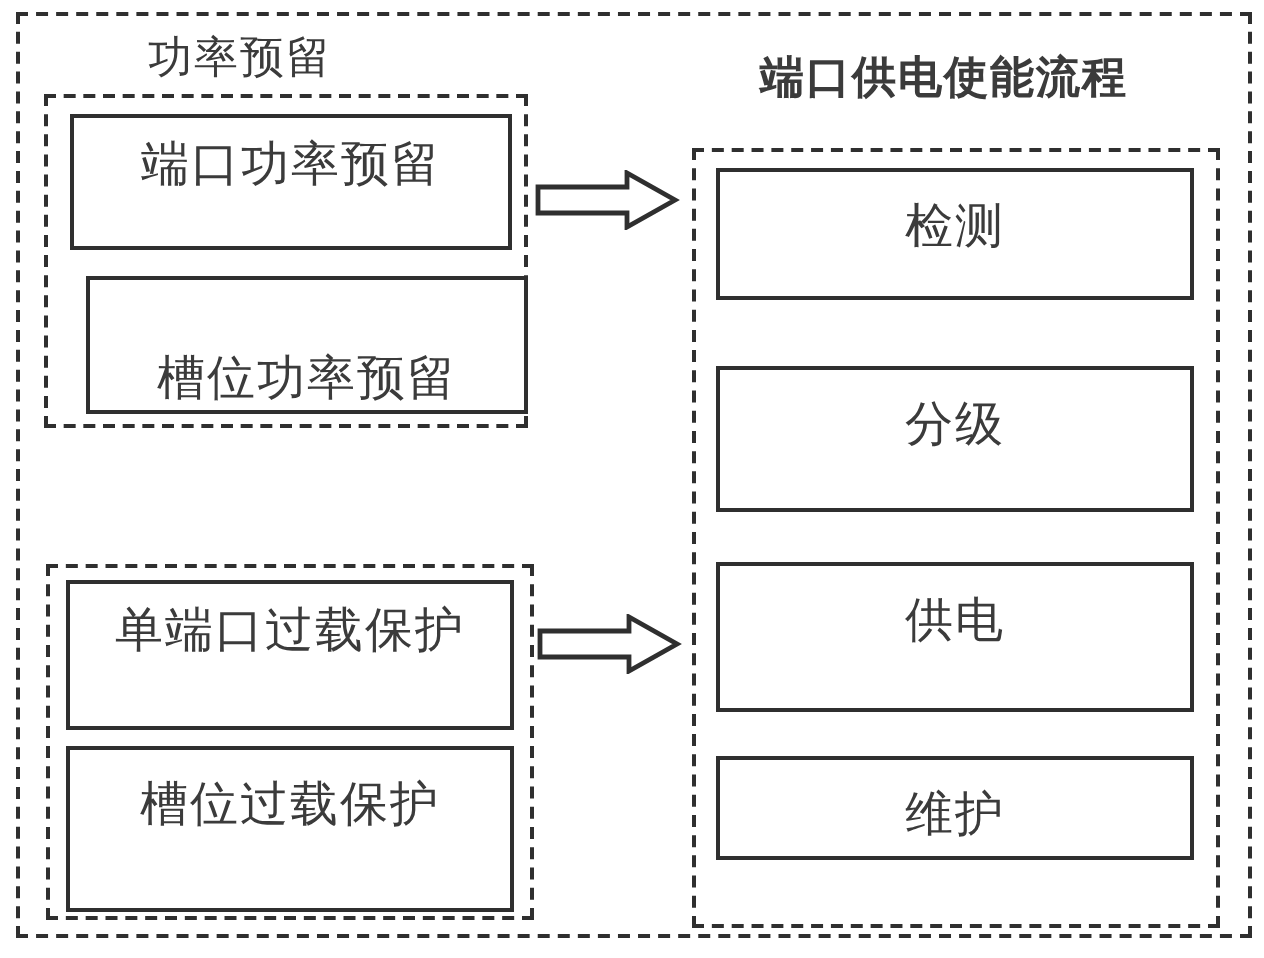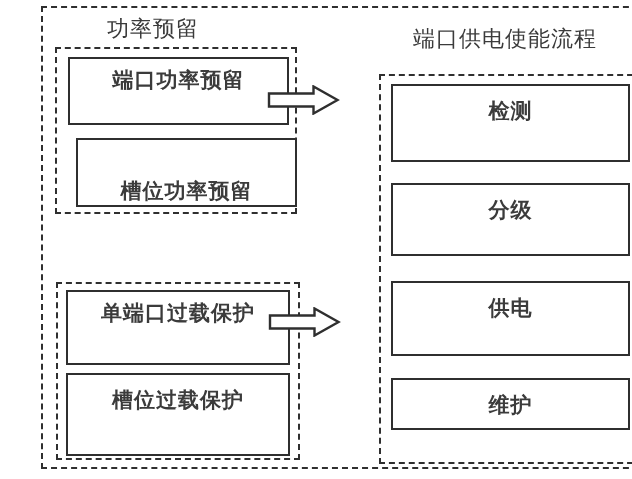--- a/index.html
+++ b/index.html
@@ -11,21 +11,21 @@
   html, body { background: #fff; }
   body { font-family: "Liberation Serif", "DejaVu Serif", serif; }
 
   .canvas {
     position: relative;
     width: 632px;
     height: 479px;
     background: var(--background);
     overflow: hidden;
   }
-  .abs { position: absolute; margin-left: 33px; }
+  .abs { position: absolute; }
 
   .outer-border {
     left: 8px; top: 6px; width: 618px; height: 463px;
     border: 2px dashed var(--line);
   }
 
   .group-title {
     color: var(--text);
     font-size: 22px;
     text-align: center;
@@ -41,24 +41,23 @@
   .node {
     position: absolute;
     border: 2px solid var(--line);
     background: var(--background);
     display: flex;
     justify-content: center;
     align-items: flex-start;
   }
   .node .node-label {
     color: var(--text);
-    font-size: 21px;
+    font-size: 24px;
     letter-spacing: 1px;
     white-space: nowrap;
-    font-weight: bold;
   }
   .pt8  { padding-top: 7px; }
   .pt11 { padding-top: 11px; }
 
   .arrow { position: absolute; }
   .arrow polygon {
     fill: var(--background);
     stroke: var(--line);
     stroke-width: 2.4;
     stroke-linejoin: miter;
@@ -70,23 +69,23 @@
   .g0-n0   { left: 11px;  top: 8px;   width: 221px; height: 68px; }
   .g0-n1   { left: 19px;  top: 89px;  width: 221px; height: 69px; align-items: flex-end; }
 
   
   .title-1 { left: 75px;  top: 245px; width: 120px; }
   .gbox-1  { left: 23px;  top: 282px; width: 244px; height: 178px; }
   .g1-n0   { left: 8px;   top: 6px;   width: 224px; height: 75px; }
   .g1-n1   { left: 8px;   top: 89px;  width: 224px; height: 83px; }
 
   
-  .title-2 { left: 372px; top: 24px;  width: 200px; }
+  .title-2 { left: 372px; top: 24px;  width: 200px; font-weight: bold; }
   .gbox-2  { left: 346px; top: 74px;  width: 264px; height: 390px; }
-  .g2-n0   { left: 10px;  top: 8px;   width: 239px; height: 78px; }
+  .g2-n0   { left: 10px;  top: 8px;   width: 239px; height: 66px; }
   .g2-n1   { left: 10px;  top: 107px; width: 239px; height: 73px; justify-content: center; }
   .g2-n2   { left: 10px;  top: 205px; width: 239px; height: 75px; }
   .g2-n3   { left: 10px;  top: 302px; width: 239px; height: 52px; }
 
   .arrow-0 { left: 267px; top: 85px;  width: 73px; height: 30px; }
   .arrow-1 { left: 268px; top: 307px; width: 73px; height: 30px; }
 </style>
 </head>
 <body>
 

